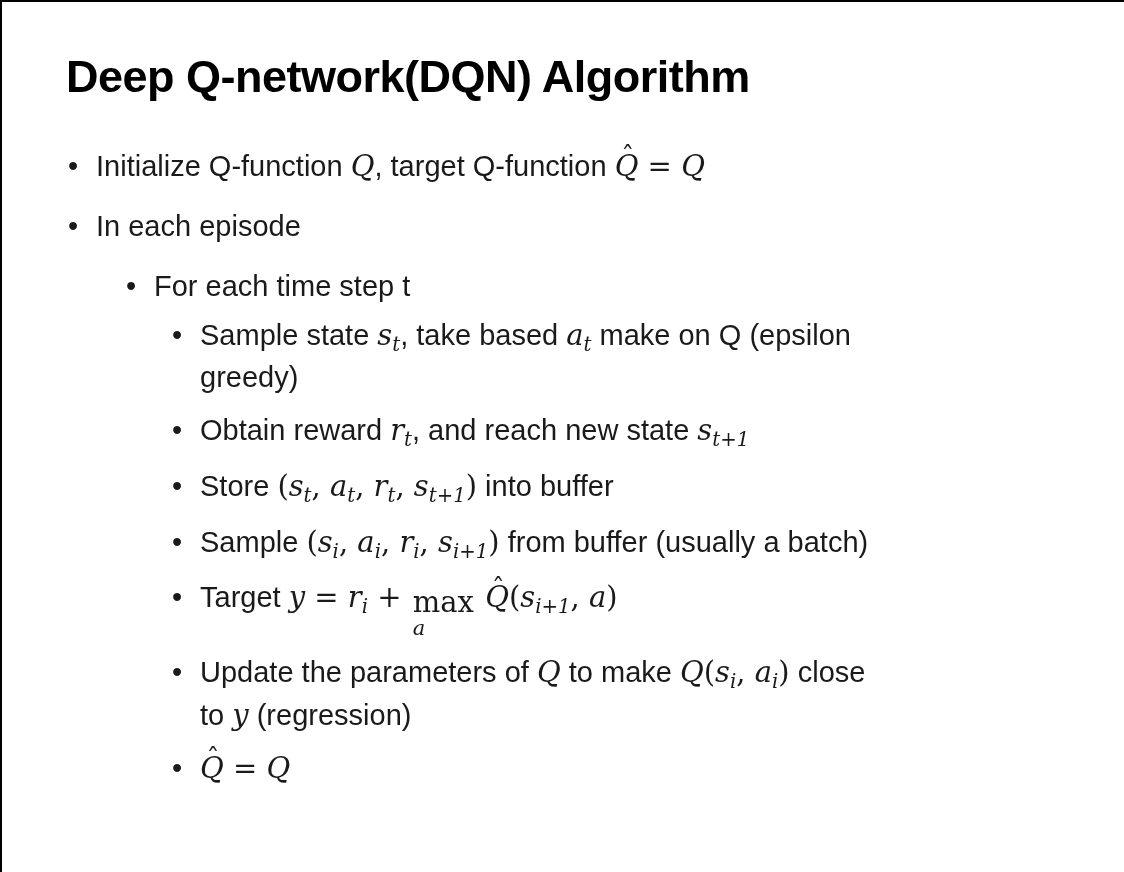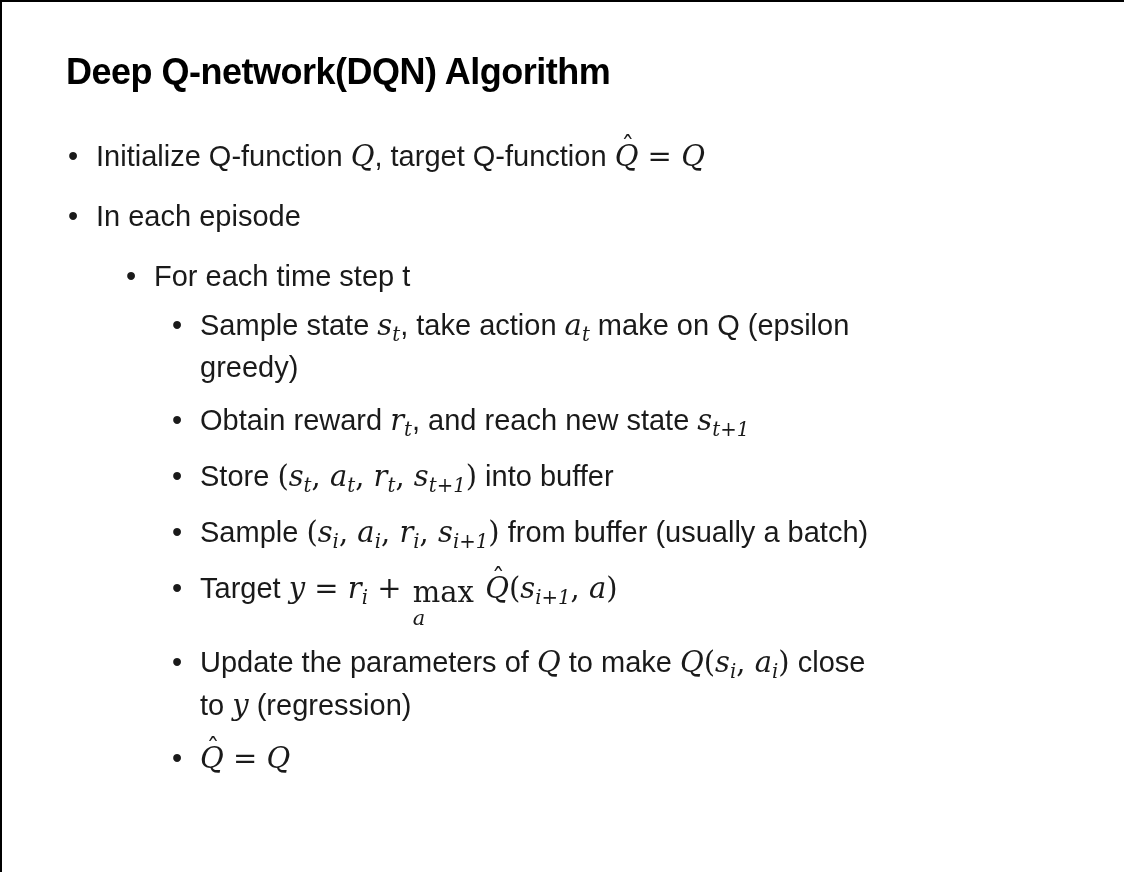--- a/index.html
+++ b/index.html
@@ -9,21 +9,21 @@
     box-sizing:border-box;
     background:#ffffff;
     border-left:2px solid #000;
     border-top:2px solid #000;
     overflow:hidden;
     font-family:"Liberation Sans",sans-serif;
     color:#1a1a1a;
   }
   .title{
     margin:50px 0 0 64px;
-    font-size:36px;
+    font-size:45px;
     line-height:1.1;
     font-weight:bold;
     color:#000;
     letter-spacing:-0.5px;
   }
   .bullet-list{margin-top:44px;}
   .item{
     display:flex;
     font-size:29px;
     line-height:1.38;
@@ -76,21 +76,21 @@
       <div class="item lvl1">
         <span class="bullet">•</span>
         <div class="content"><span class="mt">In each episode</span></div>
       </div>
       <div class="item lvl2">
         <span class="bullet">•</span>
         <div class="content"><span class="mt">For each time step t</span></div>
       </div>
       <div class="item lvl3">
         <span class="bullet">•</span>
-        <div class="content"><span class="mt">Sample state </span><span class="mi">s</span><span class="msub">t</span><span class="mt">, take action </span><span class="mi">a</span><span class="msub">t</span><span class="mt"> make on Q (epsilon</span><br><span class="mt">greedy)</span></div>
+        <div class="content"><span class="mt">Sample state </span><span class="mi">s</span><span class="msub">t</span><span class="mt">, take based </span><span class="mi">a</span><span class="msub">t</span><span class="mt"> make on Q (epsilon</span><br><span class="mt">greedy)</span></div>
       </div>
       <div class="item lvl3">
         <span class="bullet">•</span>
         <div class="content"><span class="mt">Obtain reward </span><span class="mi">r</span><span class="msub">t</span><span class="mt">, and reach new state </span><span class="mi">s</span><span class="msub">t+1</span></div>
       </div>
       <div class="item lvl3">
         <span class="bullet">•</span>
         <div class="content"><span class="mt">Store </span><span class="mo">(</span><span class="mi">s</span><span class="msub">t</span><span class="mo">, </span><span class="mi">a</span><span class="msub">t</span><span class="mo">, </span><span class="mi">r</span><span class="msub">t</span><span class="mo">, </span><span class="mi">s</span><span class="msub">t+1</span><span class="mo">)</span><span class="mt"> into buffer</span></div>
       </div>
       <div class="item lvl3">

